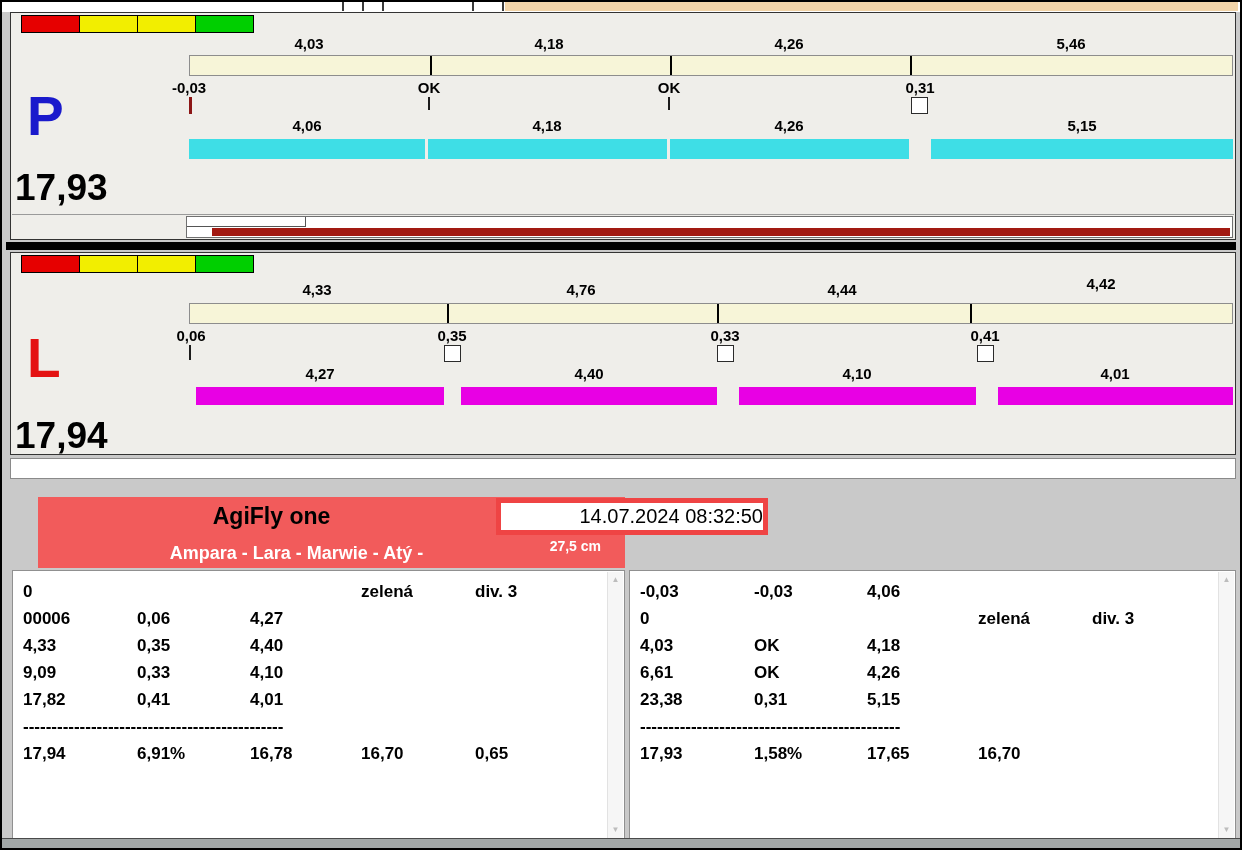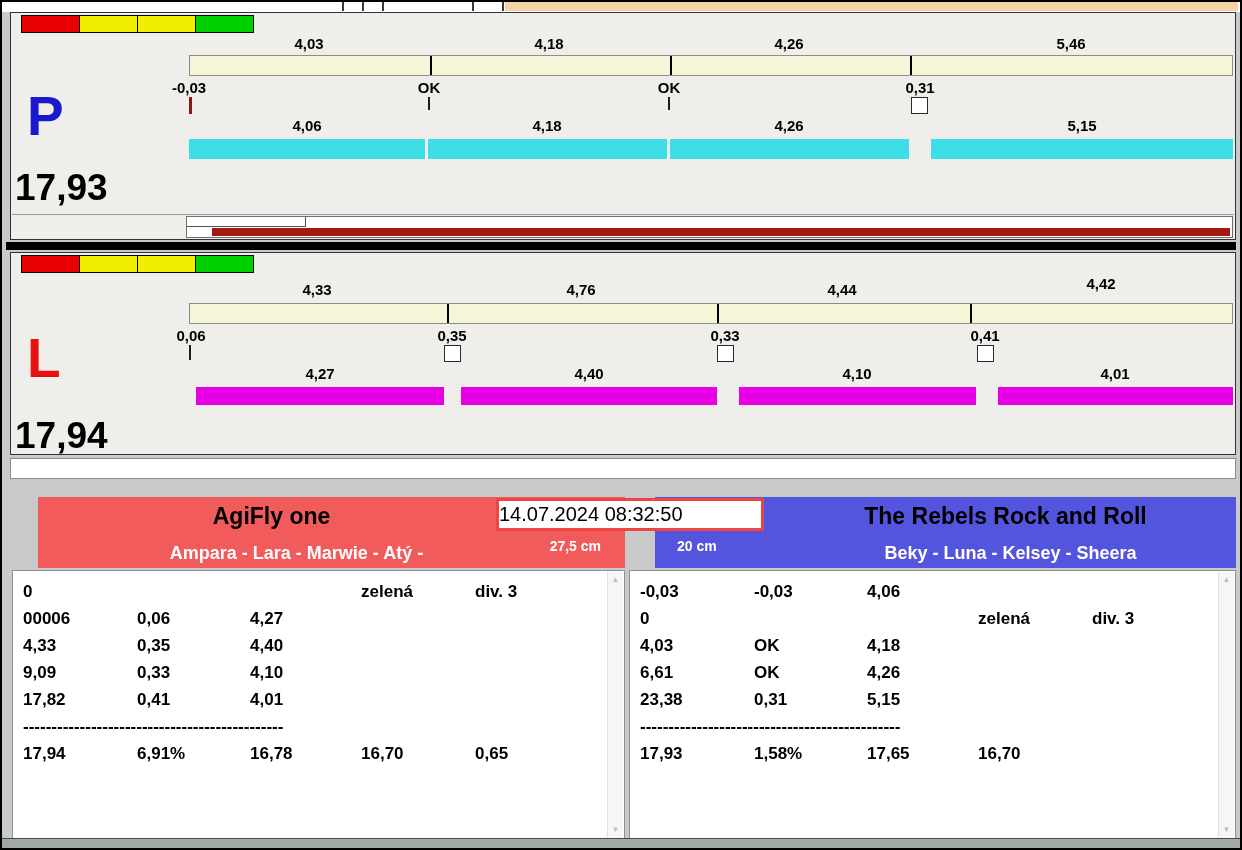--- a/index.html
+++ b/index.html
@@ -30,22 +30,22 @@
   .redtick{position:absolute;top:0;width:3px;height:17px;background:#8c1616;}
   .checkbox{position:absolute;top:0;width:15px;height:15px;background:#fff;border:1px solid #2b2b2b;}
   .segrow{position:absolute;left:0;width:1044px;}
   .seg{position:absolute;top:0;height:100%;}
   .hrule{position:absolute;left:1px;right:1px;top:201px;border-top:1px solid #9a9a9a;}
   .progress{position:absolute;left:175px;top:203px;width:1047px;height:22px;background:#fff;border:1px solid #707070;box-sizing:border-box;}
   .progress-marker{position:absolute;left:0;top:0;width:118px;height:9px;background:#fff;border-right:1px solid #555;border-bottom:1px solid #555;}
   .progress-fill{position:absolute;left:25px;top:11px;right:2px;height:8px;}
   .empty-strip{position:absolute;left:8px;top:456px;width:1226px;height:21px;background:#fff;border:1px solid #8a8a8a;box-sizing:border-box;}
   
-  .datetime-box{position:absolute;left:494px;top:496px;width:262px;height:27px;background:#fff;border:3px solid #ef4444;
-    font-size:20px;text-align:left;line-height:27px;z-index:5;}
+  .datetime-box{position:absolute;left:494px;top:496px;width:262px;height:27px;background:#fff;border:5px solid #ef4444;
+    font-size:20px;text-align:right;line-height:27px;z-index:5;}
   .team{position:absolute;top:495px;height:343px;}
   .team-left{left:10px;width:613px;}
   .team-right{left:627px;width:607px;}
   .team-header{position:absolute;left:0;top:0;right:0;height:71px;margin-left:26px;}
   .team-name{position:absolute;top:6px;font-size:23px;font-weight:bold;color:#000;text-align:center;}
   .team-left .team-name{left:0;right:120px;}
   .team-right .team-name{left:120px;right:0;}
   .team-members{position:absolute;top:46px;font-size:18px;font-weight:bold;color:#fff;text-align:center;}
   .team-left .team-members{left:0;right:70px;}
   .team-right .team-members{left:130px;right:0;}
@@ -242,25 +242,20 @@
         </div>
       </div>
       <div class="sbar">
         <div class="sbtn sbtn-up">▲</div>
         <div class="sbtn sbtn-down">▼</div>
       </div>
     </div>
   </div>
 
   <div class="team team-right">
-    <div class="team-header" style="background: rgb(83, 85, 222);">
-      <div class="team-name">The Rebels Rock and Roll</div>
-      <div class="team-members">Beky - Luna - Kelsey - Sheera</div>
-      <div class="team-size">20 cm</div>
-    </div>
     <div class="team-body">
       <div class="rows">
         <div class="trow">
           <span class="tcell c0">-0,03</span>
           <span class="tcell c1">-0,03</span>
           <span class="tcell c2">4,06</span>
         </div>
         <div class="trow">
           <span class="tcell c0">0</span>
           <span class="tcell c1"></span>

